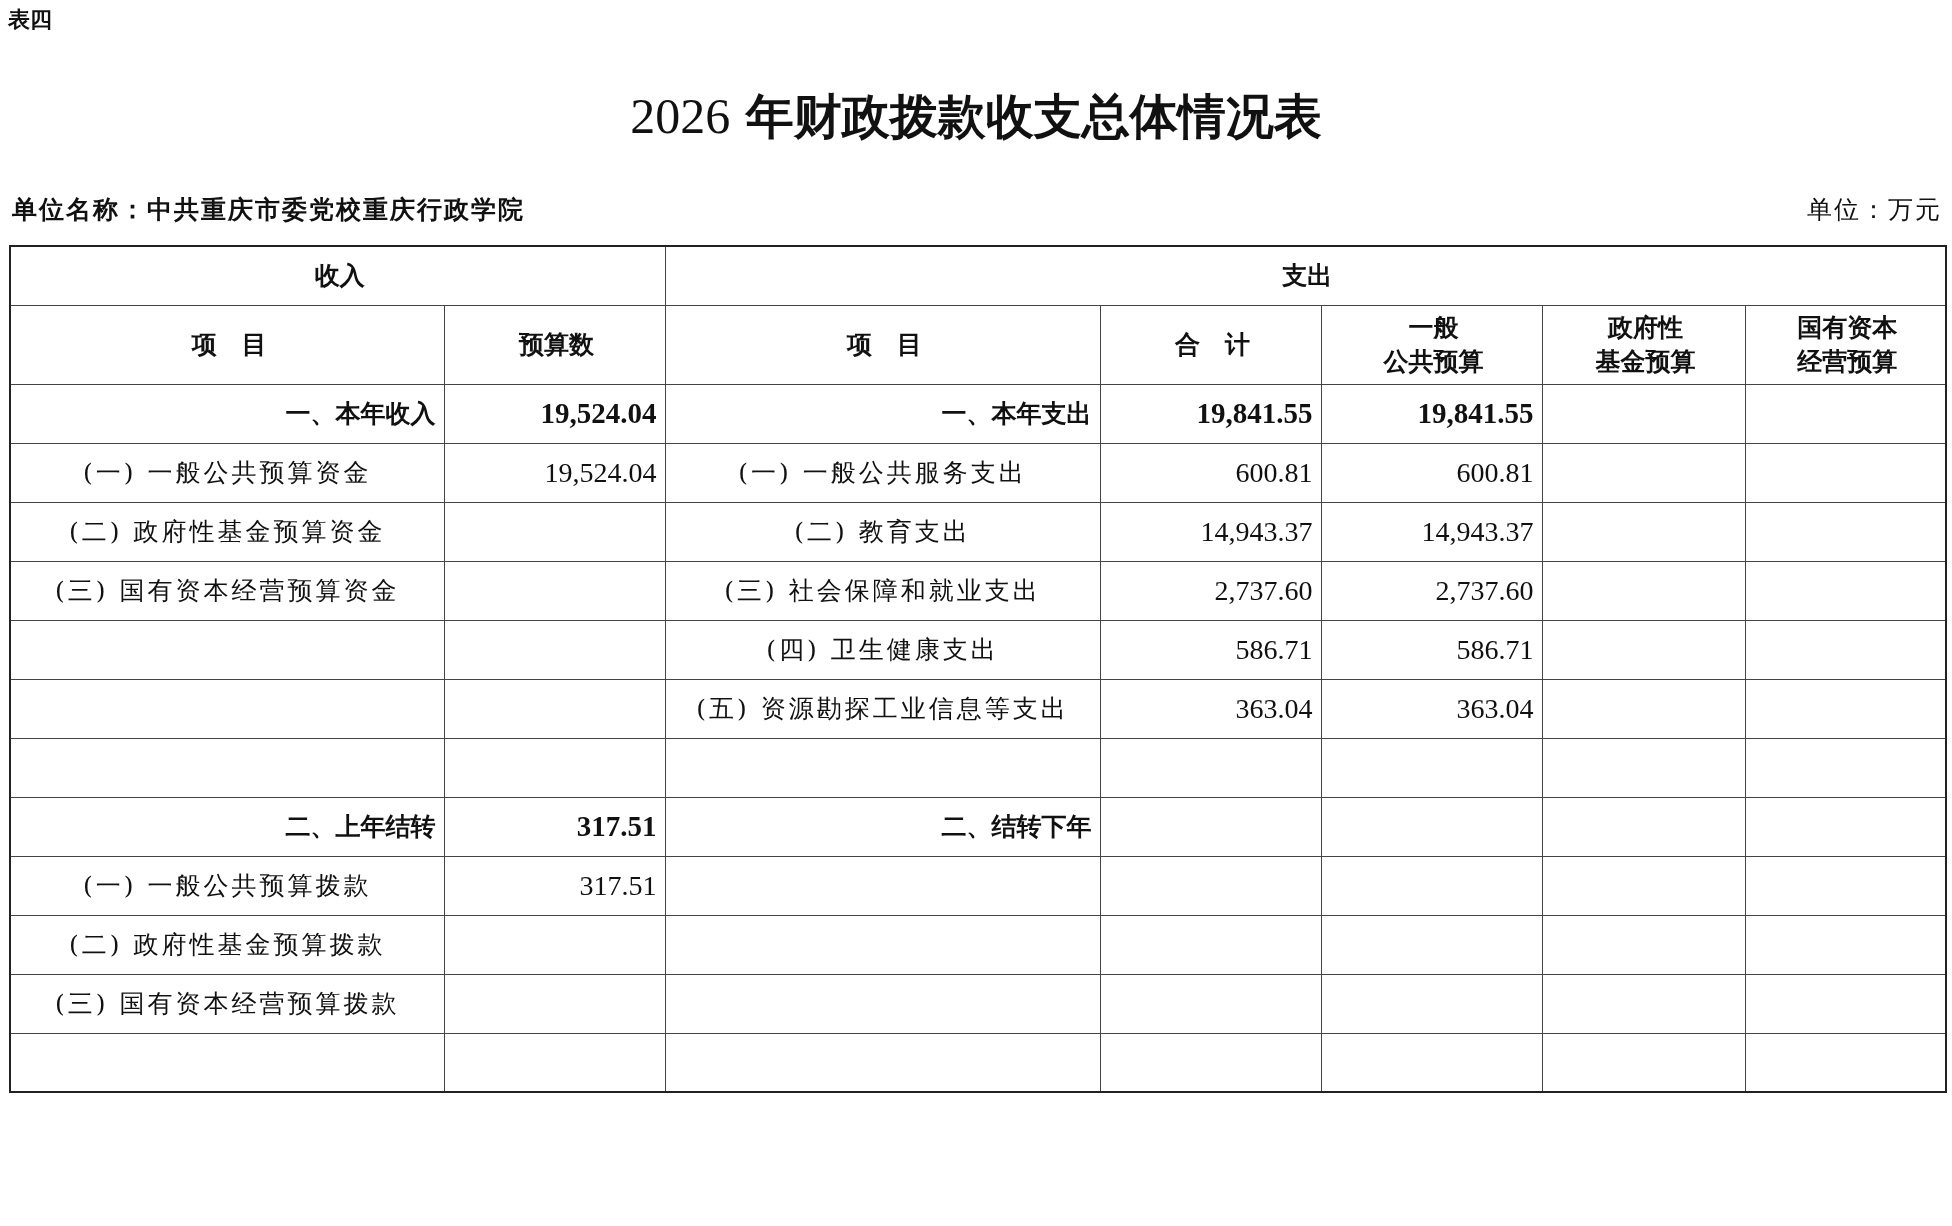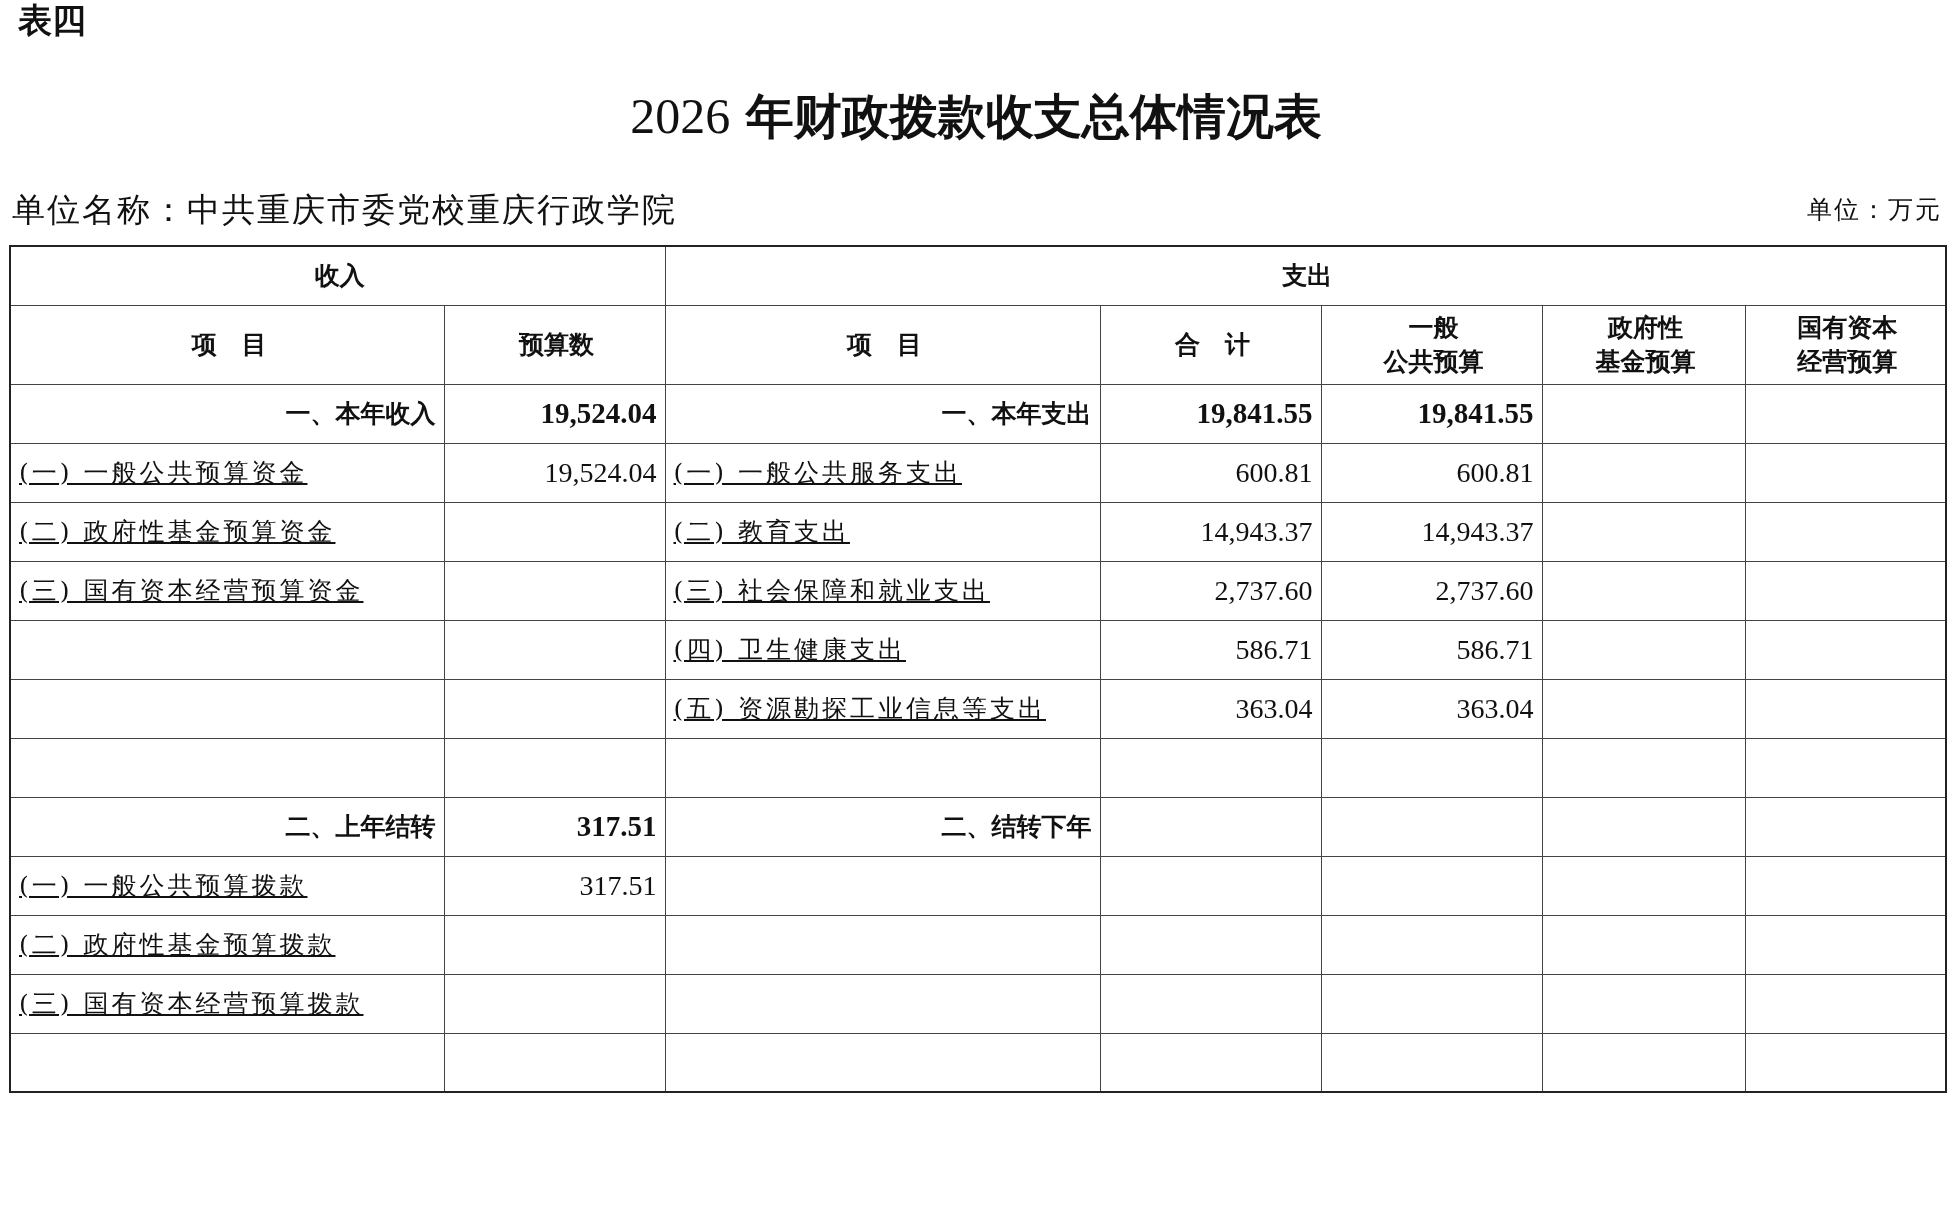--- a/index.html
+++ b/index.html
@@ -1,29 +1,29 @@
 <!DOCTYPE html>
 <html><head>
 <meta charset="utf-8">
 <style>
   html,body{margin:0;padding:0;background:#fff;}
   body{width:1952px;height:1226px;position:relative;overflow:hidden;color:#111;font-family:"DejaVu Serif","Liberation Serif",serif;}
-  .tag{position:absolute;left:18px;top:0px;font-family:"DejaVu Sans",sans-serif;font-weight:bold;font-size:34px;line-height:40px;}
+  .tag{position:absolute;left:8px;top:0px;font-family:"DejaVu Sans",sans-serif;font-weight:bold;font-size:22px;line-height:40px;}
   .title{position:absolute;left:0;width:1952px;top:86px;text-align:center;font-size:48px;line-height:60px;}
   .title .yr{font-family:"Liberation Serif",serif;font-size:50px;}
   .title .tt{font-family:"DejaVu Serif",serif;font-weight:bold;}
-  .unitname{position:absolute;left:12px;top:192px;font-size:33px;line-height:36px;letter-spacing:2px;}
+  .unitname{position:absolute;left:12px;top:192px;font-size:25px;line-height:36px;letter-spacing:2px;font-weight:bold;}
   .unit{position:absolute;right:10px;top:192px;font-size:25px;line-height:36px;letter-spacing:2px;}
   table{position:absolute;left:9px;top:245px;width:1936px;border-collapse:collapse;table-layout:fixed;border:2.5px solid #222;}
   td{border:1.5px solid #444;padding:0 8px;font-size:25px;height:57px;box-sizing:border-box;white-space:nowrap;overflow:hidden;}
   td.c{text-align:center;padding-left:12px;}
   td.r{text-align:right;font-family:"Liberation Serif",serif;font-size:28px;}
   td.b{font-family:"DejaVu Sans",sans-serif;font-weight:bold;text-align:right;}
   td.rb{text-align:right;font-family:"Liberation Serif",serif;font-weight:bold;font-size:29px;}
-  td.l{text-align:left;letter-spacing:3px;text-decoration:underline;}
+  td.l{text-align:center;letter-spacing:3px;}
   tr.h1 td{height:59px;}
   tr.h2 td{height:79px;line-height:34px;}
   tr.row td{height:59px;}
   .hd{font-family:"DejaVu Sans",sans-serif;font-weight:bold;font-size:25px;}
 </style>
 </head>
 <body>
 
 <div class="tag">表四</div>
 <div class="title"><span class="yr">2026</span> <span class="tt">年财政拨款收支总体情况表</span></div>

